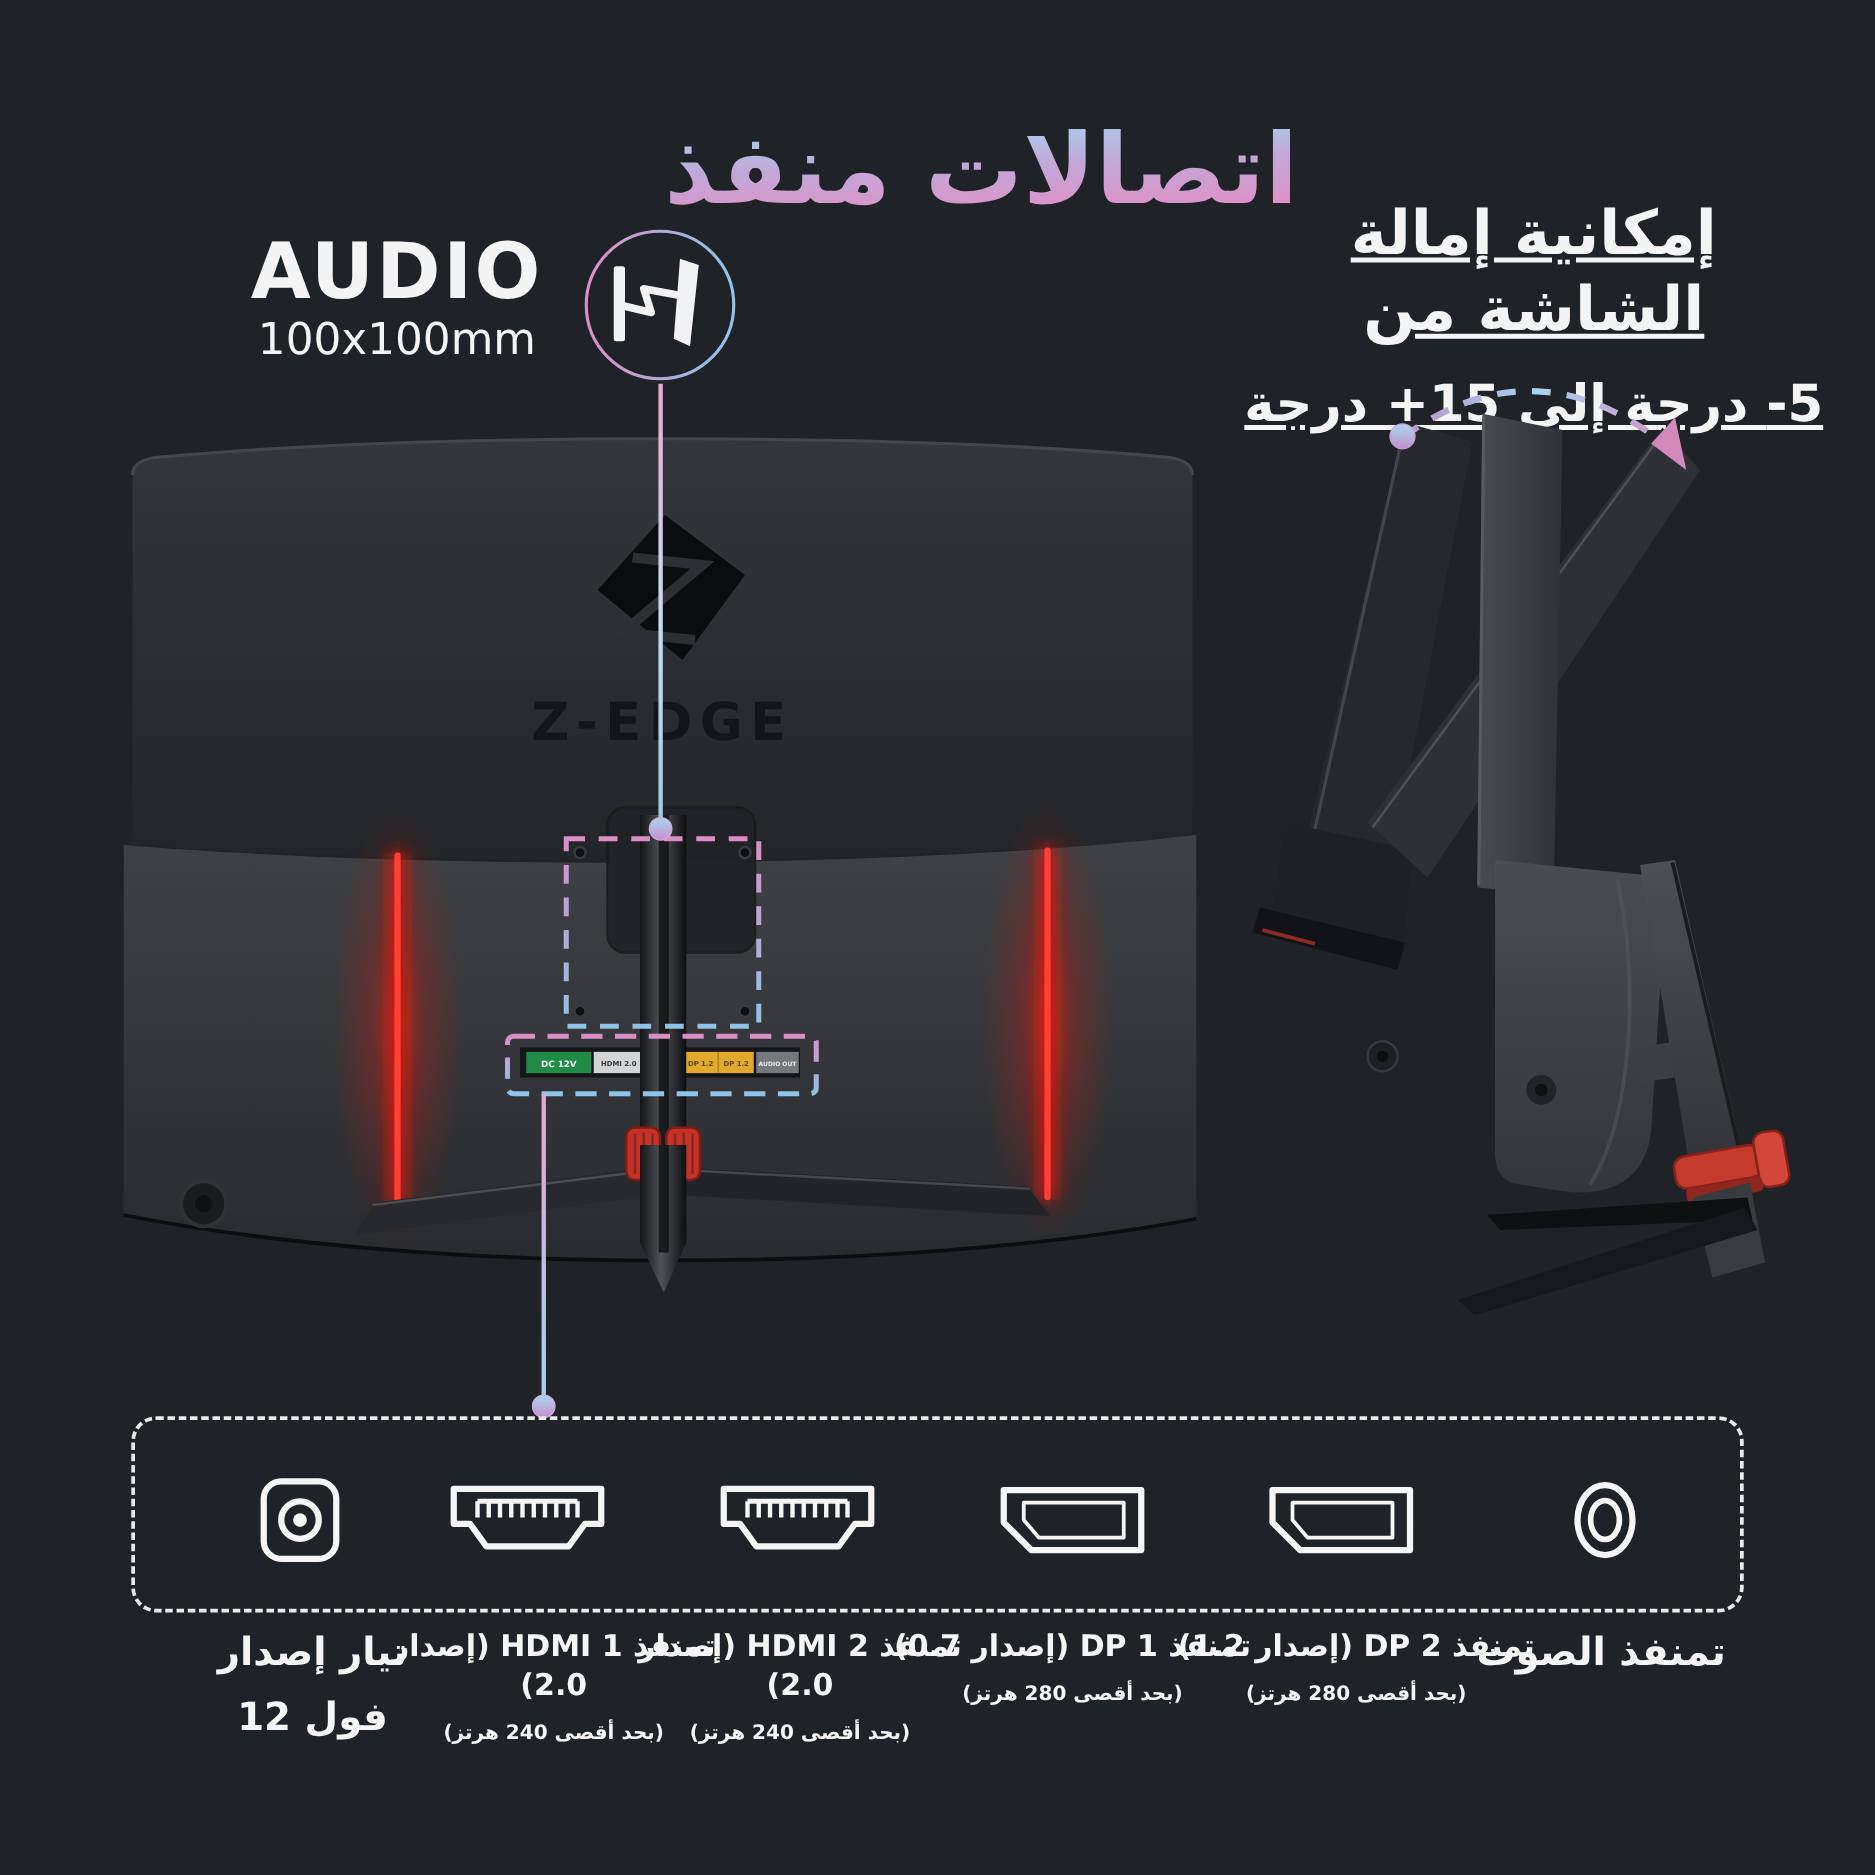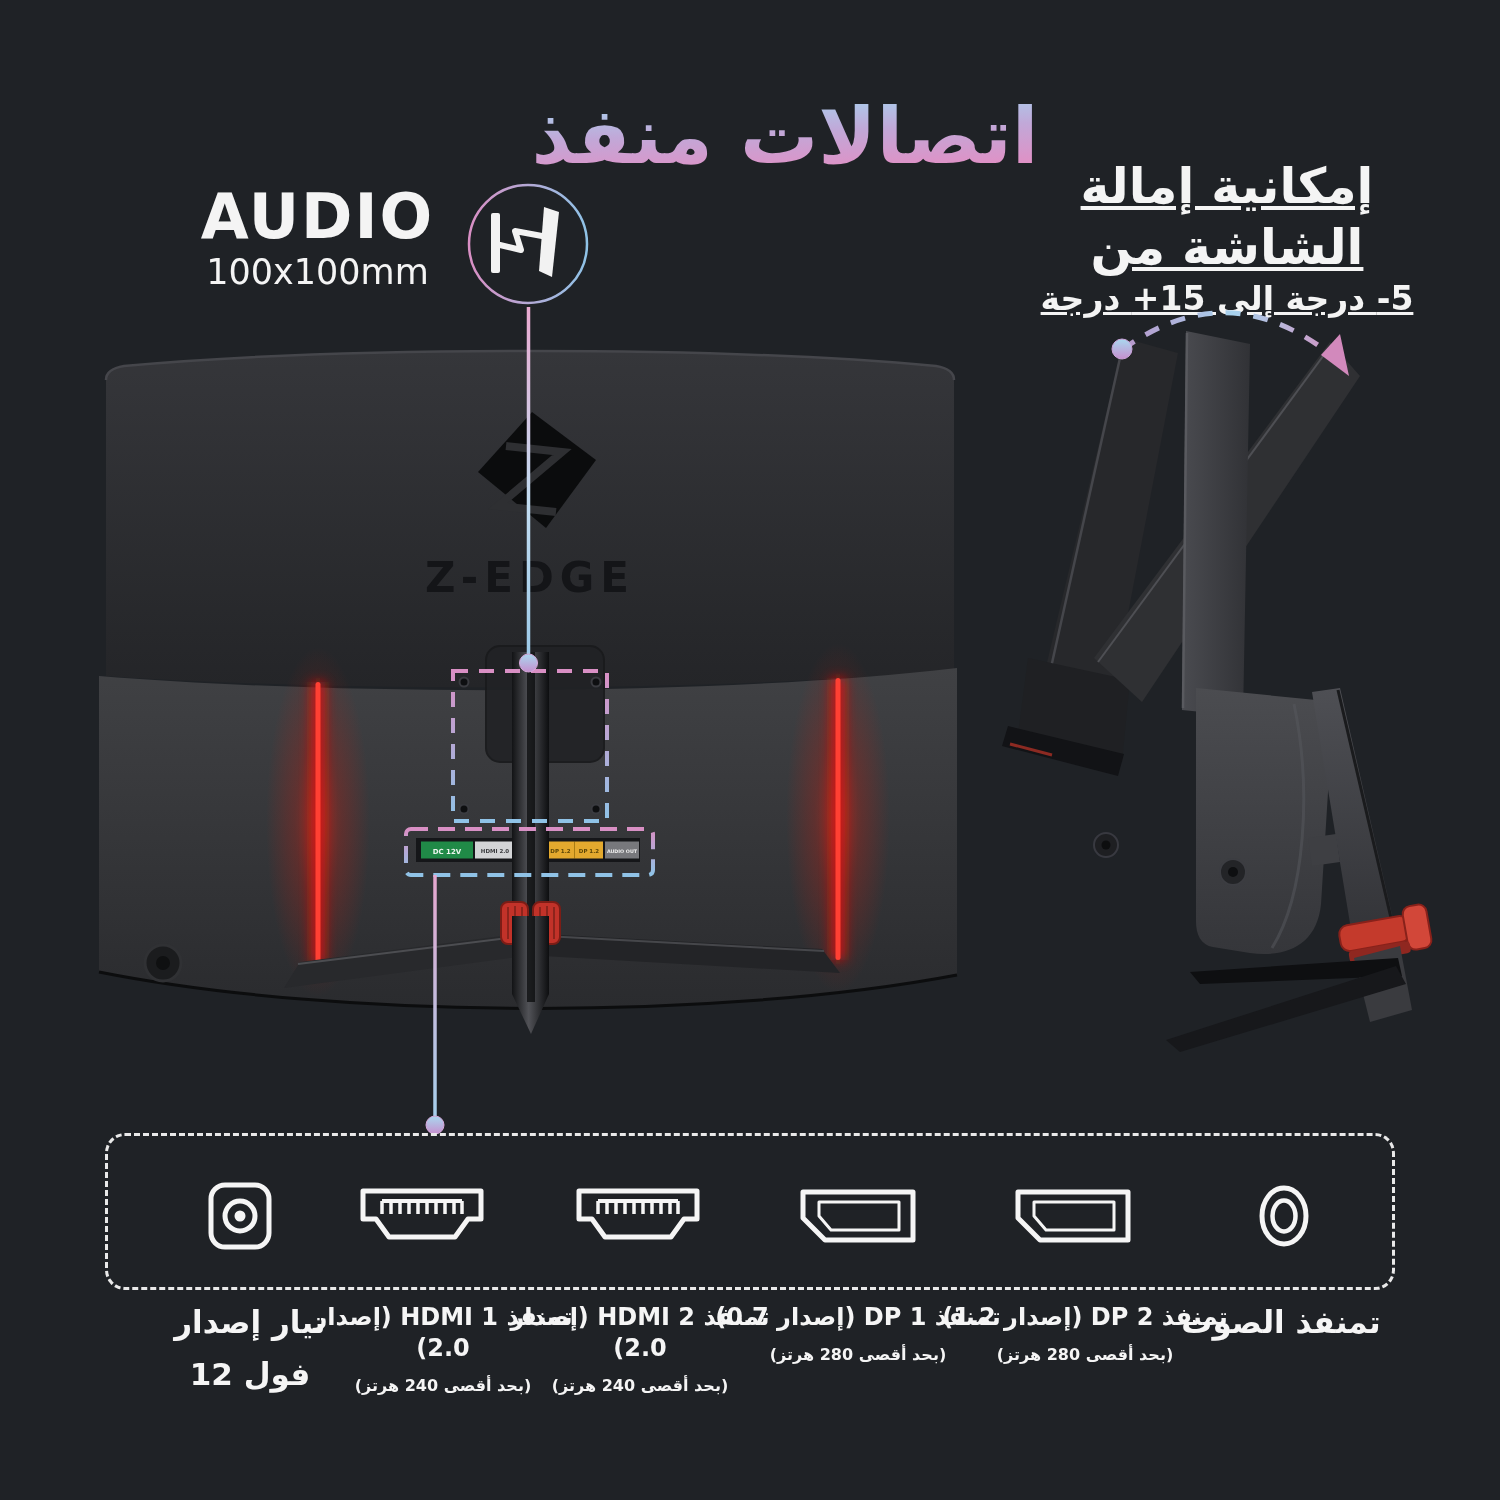--- a/index.html
+++ b/index.html
@@ -12,21 +12,21 @@
     font-size:78px;font-weight:700;white-space:nowrap;line-height:1.15;
     background:linear-gradient(178deg,#a5d6f1 8%,#c1a8d8 45%,#e28fc4 85%);
     -webkit-background-clip:text;background-clip:text;color:transparent;
   }
   .vesa-block{position:absolute;left:195px;top:186px;width:245px;text-align:center;color:#f4f4f4;}
   .vesa-title{font-size:62px;font-weight:700;letter-spacing:2px;line-height:1;}
   .vesa-sub{font-size:35px;margin-top:4px;}
   .vesa-badge{position:absolute;left:464px;top:181px;width:128px;height:128px;}
   .tilt-block{position:absolute;left:988px;top:156px;width:478px;text-align:center;color:#f4f4f4;text-decoration:underline;}
   .tilt-heading{font-size:49px;font-weight:700;line-height:1.25;}
-  .tilt-range{font-size:33px;font-weight:700;margin-top:0;}
+  .tilt-range{font-size:41px;font-weight:700;margin-top:20px;}
   .scene{position:absolute;left:0;top:0;width:1500px;height:1500px;}
   .ports-panel{
     position:absolute;left:105px;top:1133px;width:1290px;height:157px;
     border:3px dashed #e9e9e9;border-radius:20px;box-sizing:border-box;
   }
   .port-icon{position:absolute;}
   .port-label{position:absolute;top:1302px;width:320px;text-align:center;color:#f5f5f5;font-weight:700;}
   .port-label .l1{font-size:24px;line-height:1.3;}
   .port-label .l2{font-size:16px;margin-top:12px;line-height:1.3;}
   .port-label.big .l1,.port-label.big .l2{font-size:31px;}

